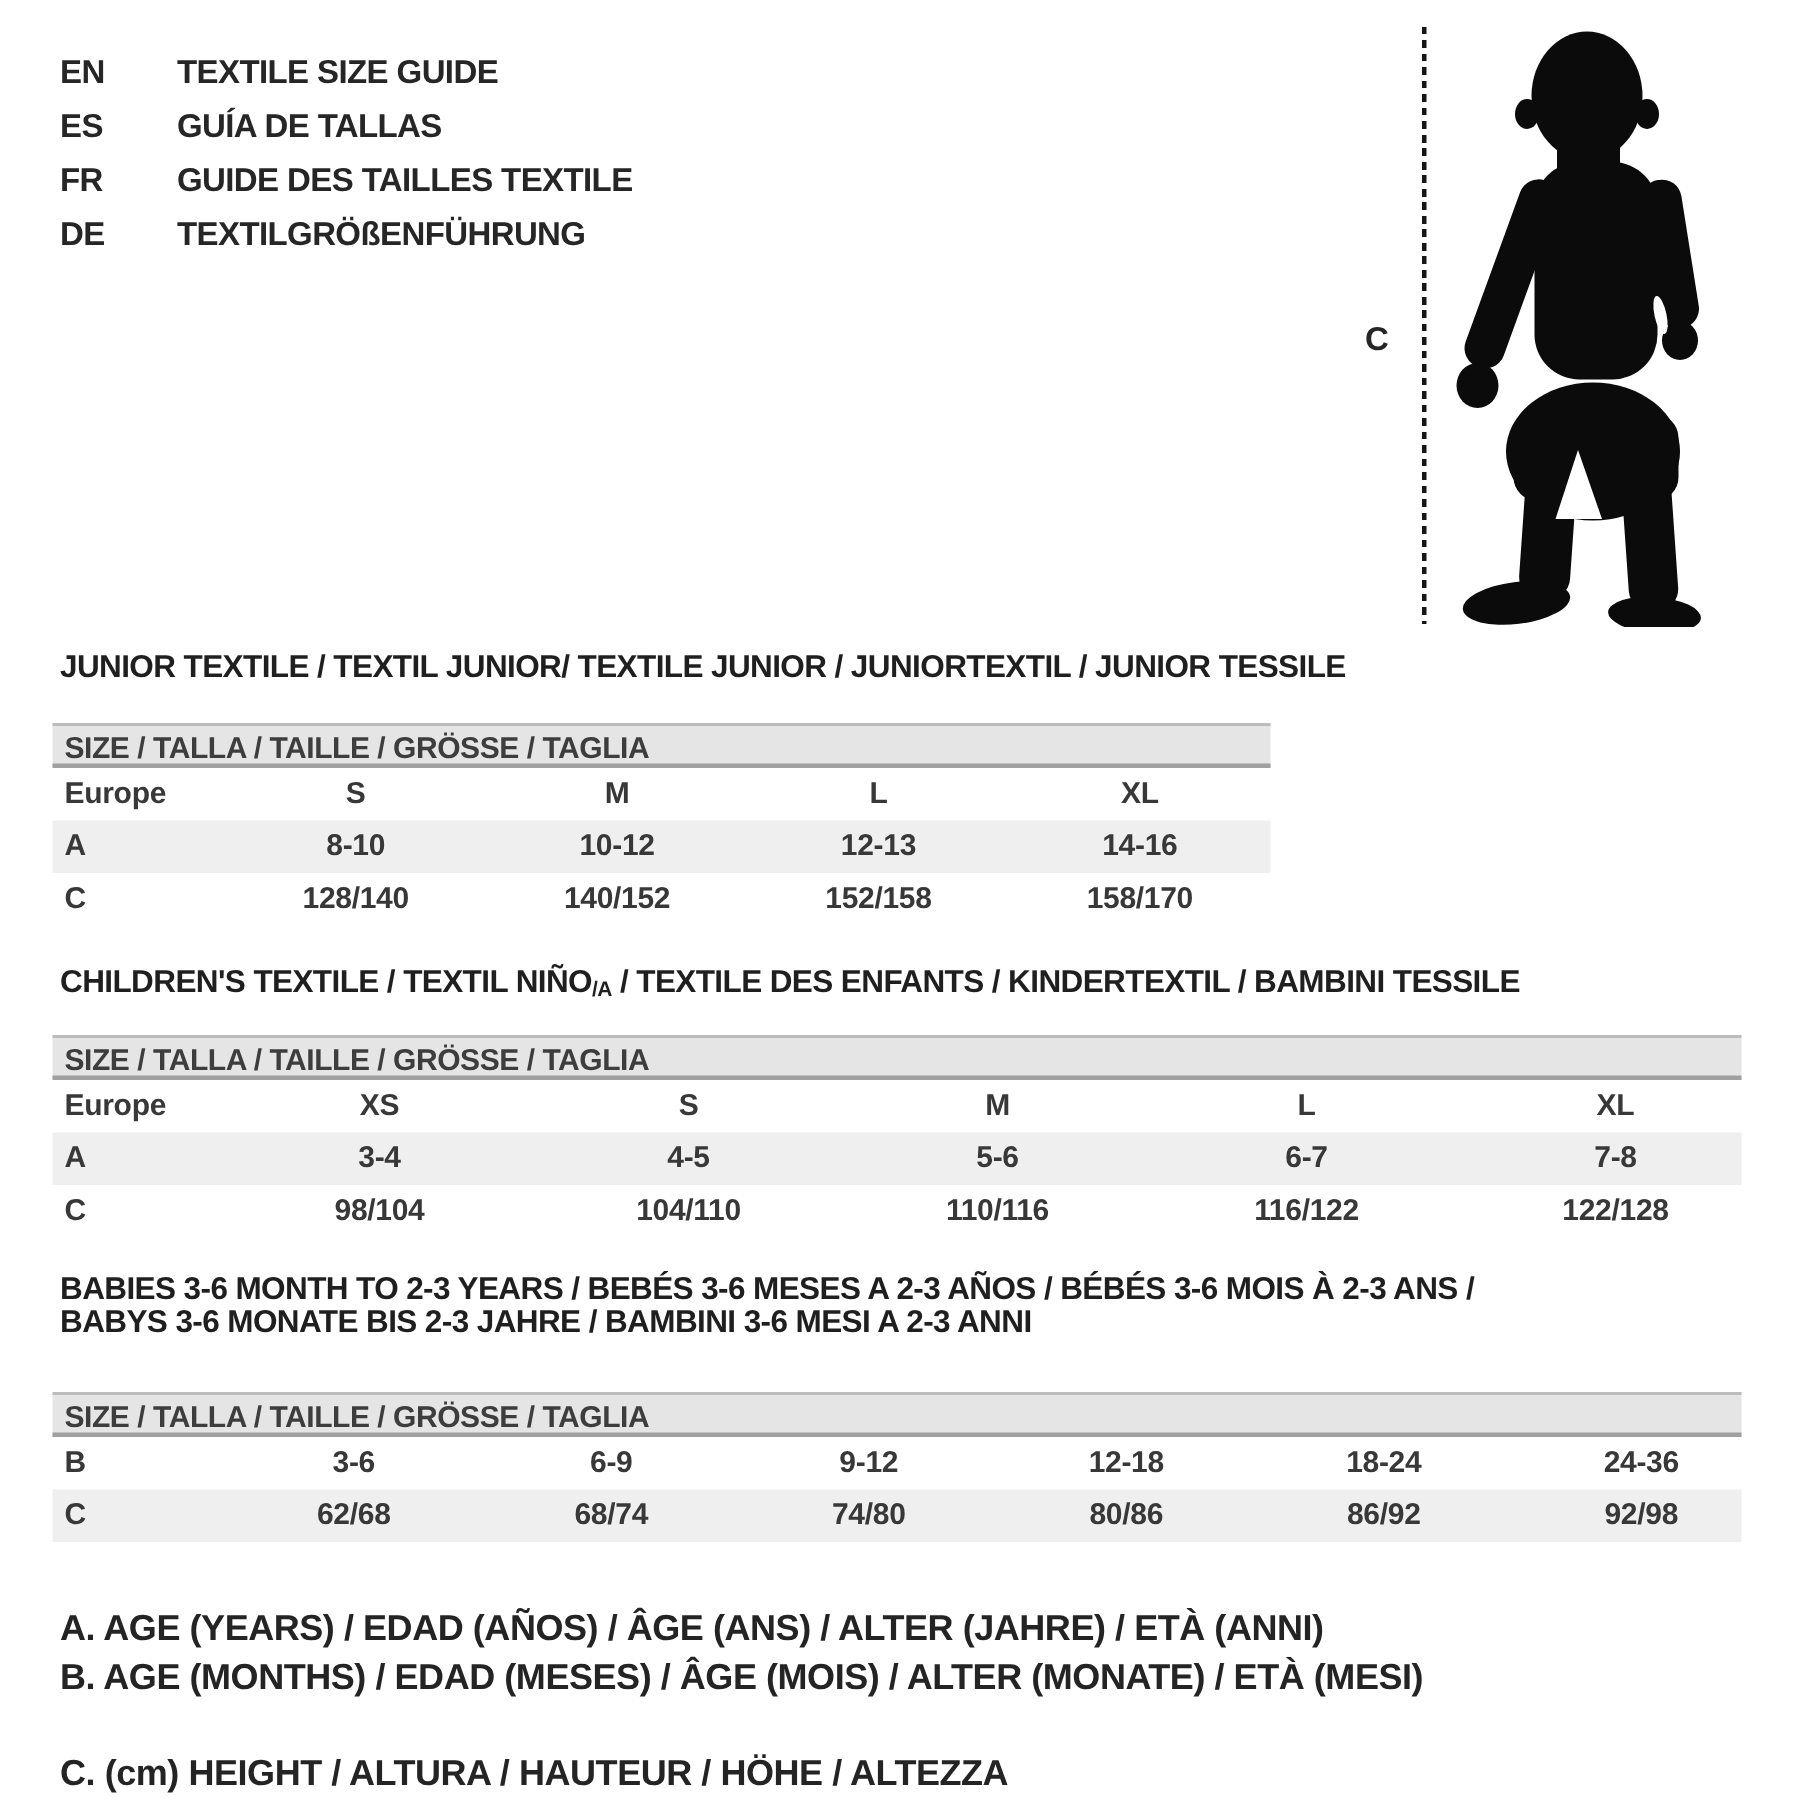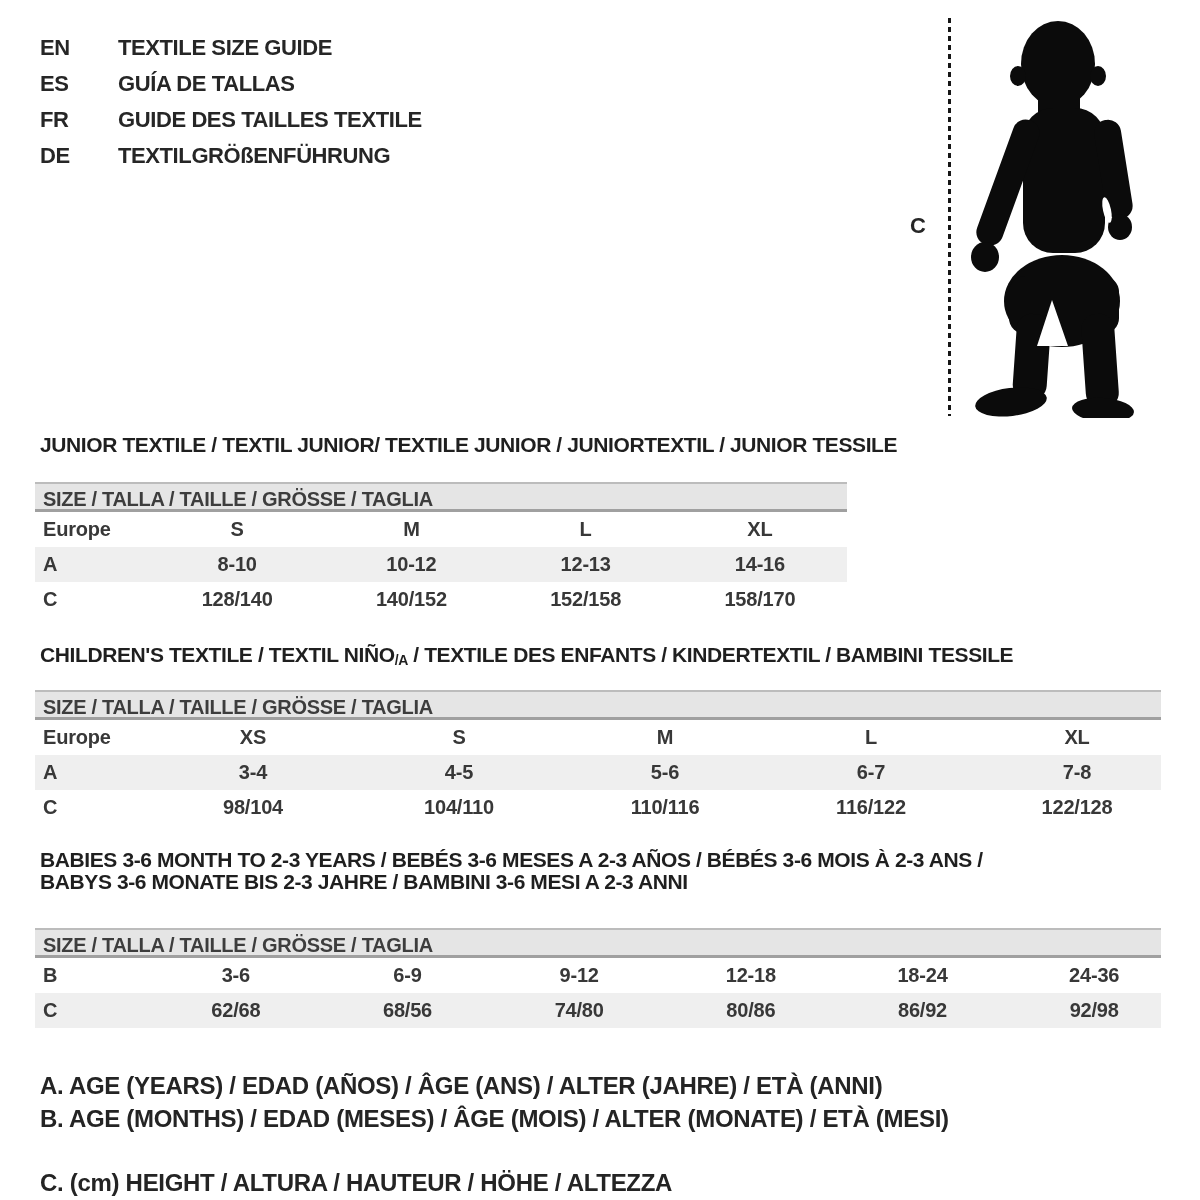--- a/index.html
+++ b/index.html
@@ -155,21 +155,21 @@
       <span class="tcell">3-6</span>
       <span class="tcell">6-9</span>
       <span class="tcell">9-12</span>
       <span class="tcell">12-18</span>
       <span class="tcell">18-24</span>
       <span class="tcell">24-36</span>
     </div>
     <div class="trow shaded">
       <span class="tlabel">C</span>
       <span class="tcell">62/68</span>
-      <span class="tcell">68/56</span>
+      <span class="tcell">68/74</span>
       <span class="tcell">74/80</span>
       <span class="tcell">80/86</span>
       <span class="tcell">86/92</span>
       <span class="tcell">92/98</span>
     </div>
   </div>
 
   <div class="footnote" style="top:1072px;">A. AGE (YEARS) / EDAD (AÑOS) / ÂGE (ANS) / ALTER (JAHRE) / ETÀ (ANNI)</div>
   <div class="footnote" style="top:1105px;">B. AGE (MONTHS) / EDAD (MESES) / ÂGE (MOIS) / ALTER (MONATE) / ETÀ (MESI)</div>
   <div class="footnote" style="top:1137px;margin-top:32px;">C. (cm) HEIGHT / ALTURA / HAUTEUR / HÖHE / ALTEZZA</div>

